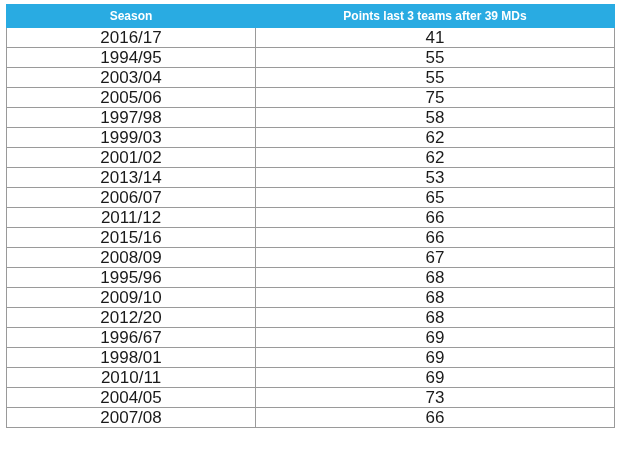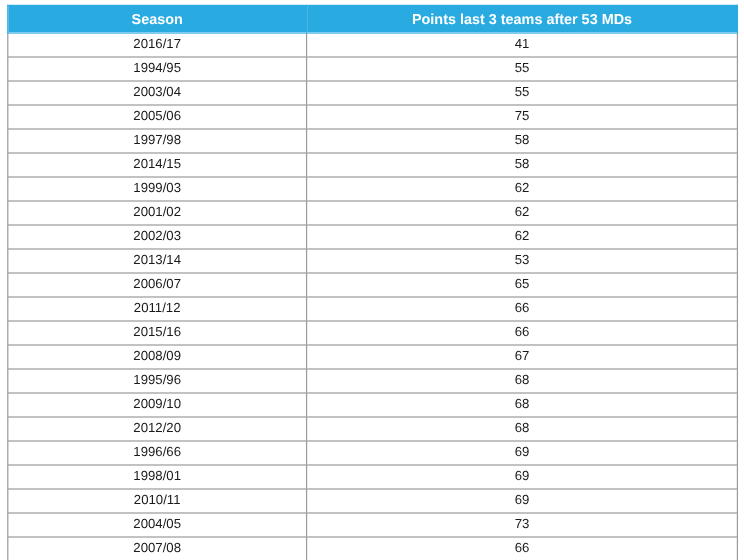--- a/index.html
+++ b/index.html
@@ -20,21 +20,21 @@
   table.data-table {
     border-collapse: collapse;
     width: 608px;
     table-layout: fixed;
     border-radius: 18px;
   }
   table.data-table th,
   table.data-table td {
     border: 1px solid #9a9a9a;
     text-align: center;
-    font-size: 11px;
+    font-size: 17px;
     color: #1a1a1a;
     height: 19px;
     line-height: 19px;
     padding: 0;
     overflow: hidden;
     white-space: nowrap;
   }
   table.data-table thead th {
     background: #29ABE2;
     color: #ffffff;
@@ -52,21 +52,21 @@
 
 <div id="table-wrap">
   <table class="data-table">
     <colgroup>
       <col class="col-season">
       <col class="col-points">
     </colgroup>
     <thead>
       <tr>
         <th>Season</th>
-        <th>Points last 3 teams after 53 MDs</th>
+        <th>Points last 3 teams after 39 MDs</th>
       </tr>
     </thead>
     <tbody id="table-body">
         <tr>
           <td>2016/17</td>
           <td>41</td>
         </tr>
         <tr>
           <td>1994/95</td>
           <td>55</td>
@@ -77,33 +77,25 @@
         </tr>
         <tr>
           <td>2005/06</td>
           <td>75</td>
         </tr>
         <tr>
           <td>1997/98</td>
           <td>58</td>
         </tr>
         <tr>
-          <td>2014/15</td>
-          <td>58</td>
-        </tr>
-        <tr>
           <td>1999/03</td>
           <td>62</td>
         </tr>
         <tr>
           <td>2001/02</td>
-          <td>62</td>
-        </tr>
-        <tr>
-          <td>2002/03</td>
           <td>62</td>
         </tr>
         <tr>
           <td>2013/14</td>
           <td>53</td>
         </tr>
         <tr>
           <td>2006/07</td>
           <td>65</td>
         </tr>
@@ -125,21 +117,21 @@
         </tr>
         <tr>
           <td>2009/10</td>
           <td>68</td>
         </tr>
         <tr>
           <td>2012/20</td>
           <td>68</td>
         </tr>
         <tr>
-          <td>1996/66</td>
+          <td>1996/67</td>
           <td>69</td>
         </tr>
         <tr>
           <td>1998/01</td>
           <td>69</td>
         </tr>
         <tr>
           <td>2010/11</td>
           <td>69</td>
         </tr>

